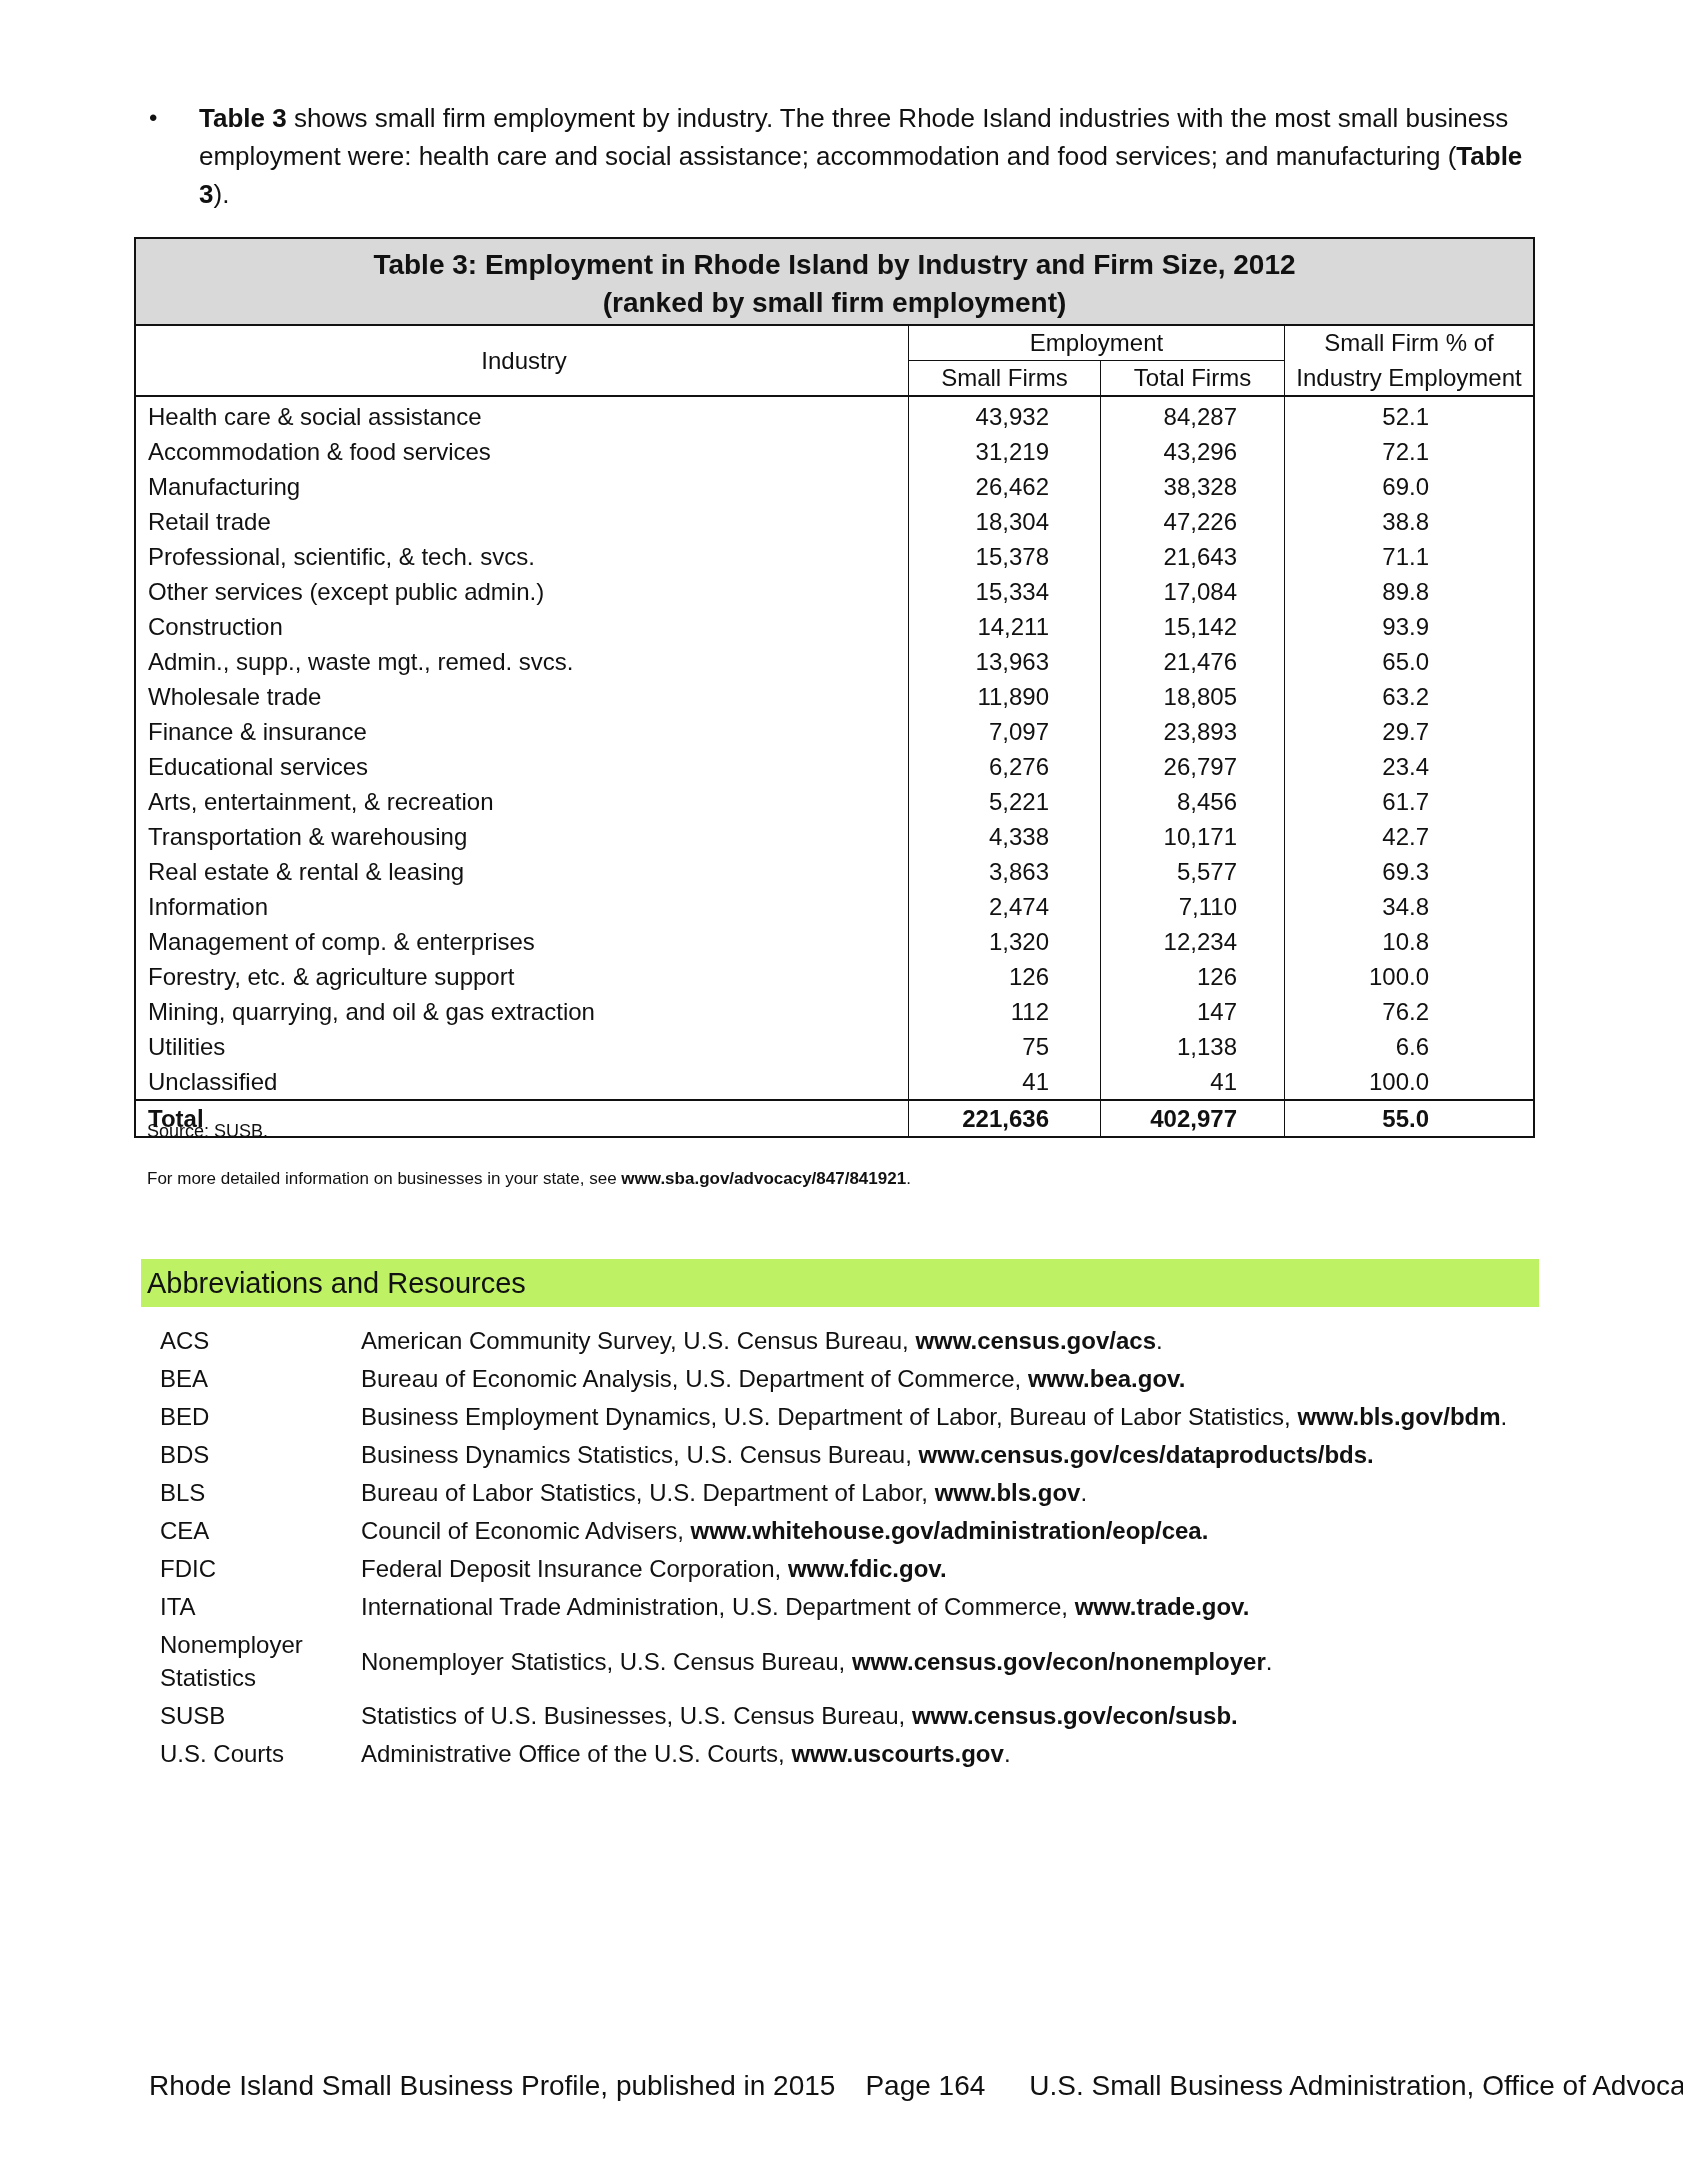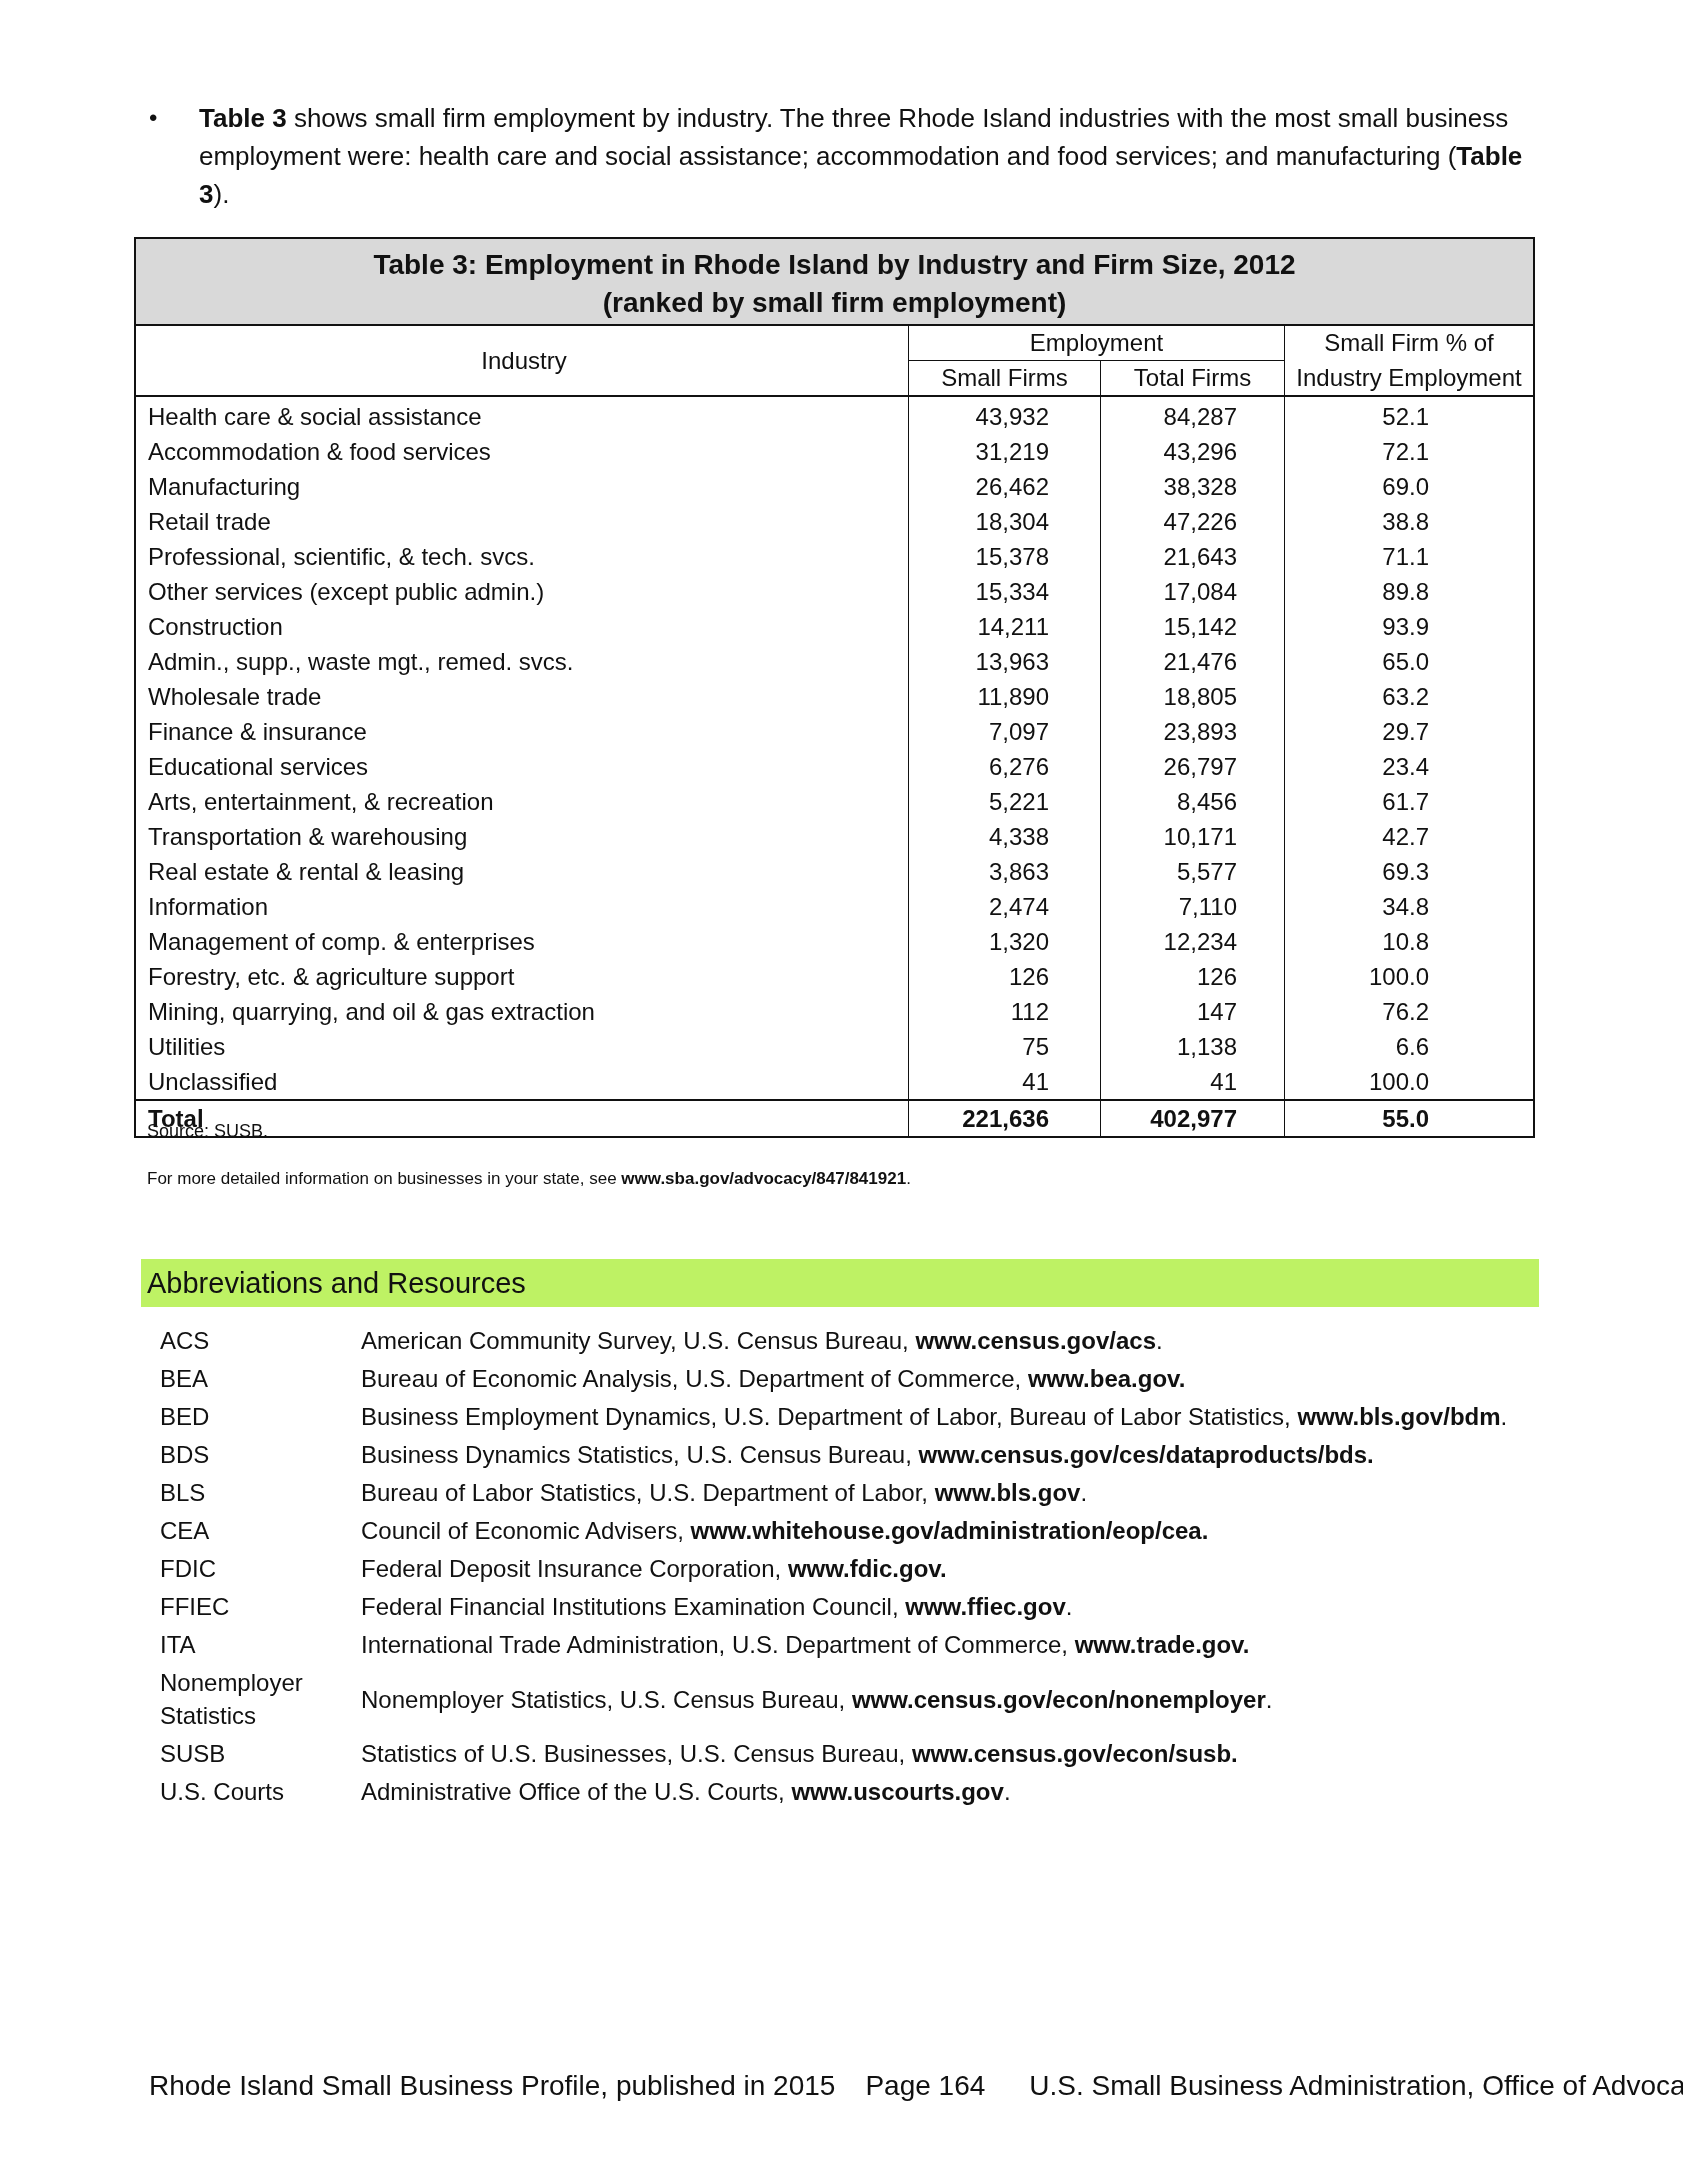--- a/index.html
+++ b/index.html
@@ -231,24 +231,20 @@
     </div>
     <div class="abbr-row norm">
       <div class="k">CEA</div>
       <div class="v"><span>Council of Economic Advisers, </span><b>www.whitehouse.gov/administration/eop/cea.</b><span></span></div>
     </div>
     <div class="abbr-row norm">
       <div class="k">FDIC</div>
       <div class="v"><span>Federal Deposit Insurance Corporation, </span><b>www.fdic.gov.</b><span></span></div>
     </div>
     <div class="abbr-row norm">
-      <div class="k">FFIEC</div>
-      <div class="v"><span>Federal Financial Institutions Examination Council, </span><b>www.ffiec.gov</b><span>.</span></div>
-    </div>
-    <div class="abbr-row norm">
       <div class="k">ITA</div>
       <div class="v"><span>International Trade Administration, U.S. Department of Commerce, </span><b>www.trade.gov.</b><span></span></div>
     </div>
     <div class="abbr-row tall">
       <div class="k">
         <div>Nonemployer</div>
         <div>Statistics</div>
       </div>
       <div class="v"><span>Nonemployer Statistics, U.S. Census Bureau, </span><b>www.census.gov/econ/nonemployer</b><span>.</span></div>
     </div>

